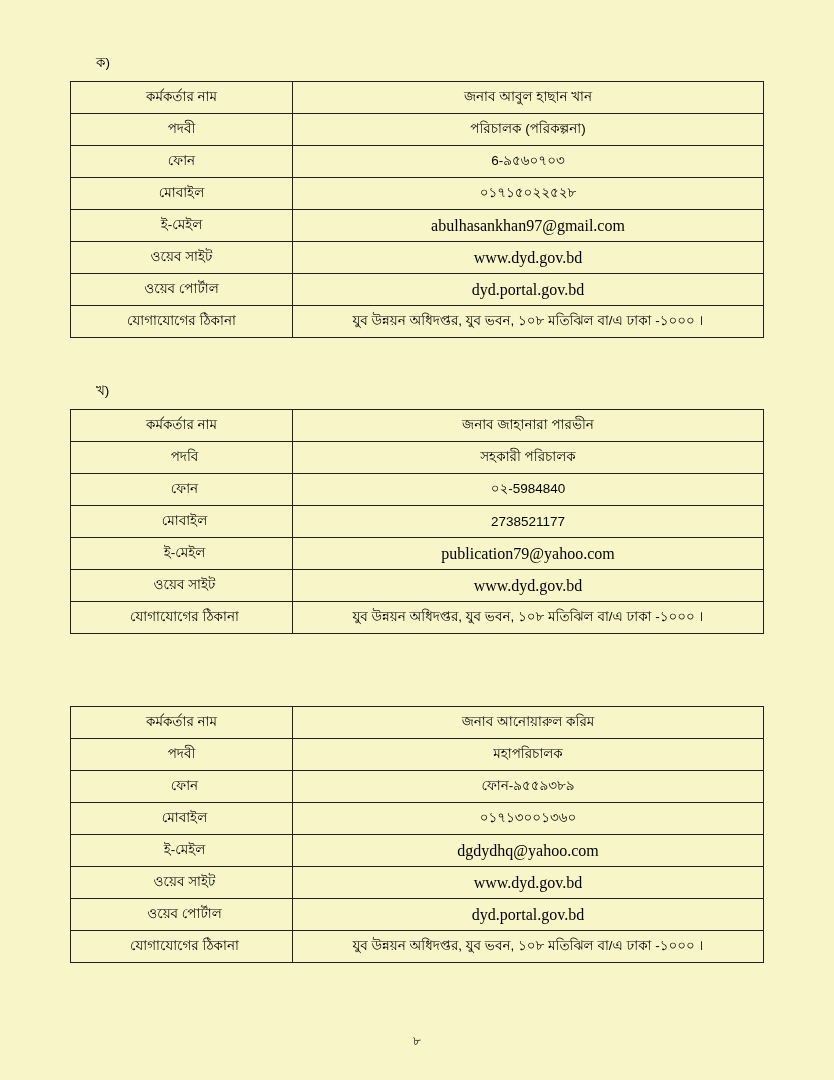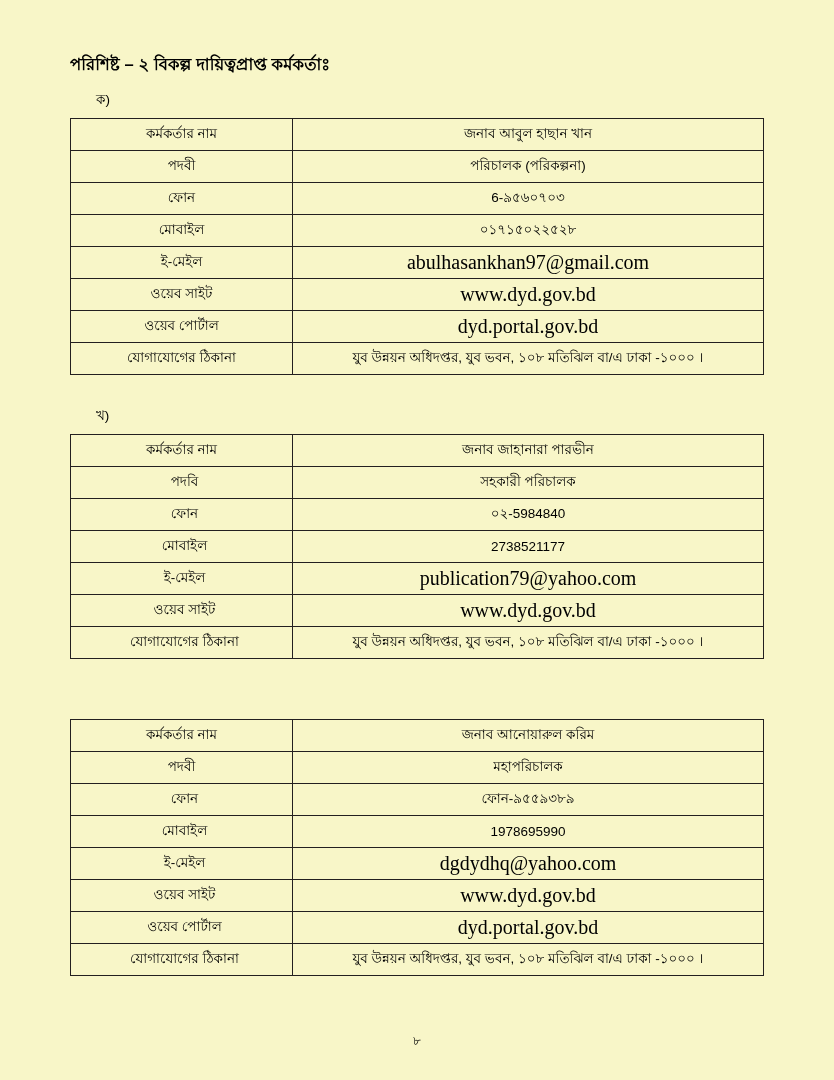--- a/index.html
+++ b/index.html
@@ -32,21 +32,21 @@
   .sub-label {
     font-family: "Liberation Sans", sans-serif;
     font-size: 13.5px;
     margin: 0 0 6px 26px;
     color: #000;
   }
   table.contact-table {
     border-collapse: collapse;
     width: 100%;
     table-layout: fixed;
-    margin-bottom: 4px;
+    margin-bottom: 16px;
   }
   table.contact-table td {
     border: 1px solid #231f20;
     padding: 4px 8px;
     vertical-align: middle;
     height: 20px;
     font-size: 13.5px;
   }
   td.label-cell {
     width: 205px;
@@ -58,40 +58,39 @@
     text-align: center;
     padding-left: 14px;
   }
   td.value-cell {
     font-family: "Liberation Sans", sans-serif;
     font-size: 13.5px;
     text-align: center;
   }
   td.value-cell.serif {
     font-family: "Liberation Serif", serif;
-    font-size: 20px;
+    font-size: 16px;
   }
   .gap-small { height: 26px; }
   .gap-large { height: 56px; }
   .page-number {
     position: absolute;
     bottom: 28px;
     left: 0;
     width: 834px;
     text-align: center;
     font-family: "Liberation Sans", sans-serif;
     font-size: 12px;
   }
 </style>
 </head>
 <body>
 
 <div class="page">
 
-  <h2 class="section-heading">পরিশিষ্ট – ২ বিকল্প দায়িত্বপ্রাপ্ত কর্মকর্তাঃ</h2>
   <div class="sub-label">ক)</div>
   <table class="contact-table">
     <tbody>
       <tr>
         <td class="label-cell">কর্মকর্তার নাম</td>
         <td class="value-cell">জনাব আবুল হাছান খান</td>
       </tr>
       <tr>
         <td class="label-cell">পদবী</td>
         <td class="value-cell">পরিচালক (পরিকল্পনা)</td>
@@ -170,21 +169,21 @@
       <tr>
         <td class="label-cell">পদবী</td>
         <td class="value-cell">মহাপরিচালক</td>
       </tr>
       <tr>
         <td class="label-cell left">ফোন</td>
         <td class="value-cell">ফোন-৯৫৫৯৩৮৯</td>
       </tr>
       <tr>
         <td class="label-cell left">মোবাইল</td>
-        <td class="value-cell">1978695990</td>
+        <td class="value-cell">০১৭১৩০০১৩৬০</td>
       </tr>
       <tr>
         <td class="label-cell left">ই-মেইল</td>
         <td class="value-cell serif">dgdydhq@yahoo.com</td>
       </tr>
       <tr>
         <td class="label-cell left">ওয়েব সাইট</td>
         <td class="value-cell serif">www.dyd.gov.bd</td>
       </tr>
       <tr>

